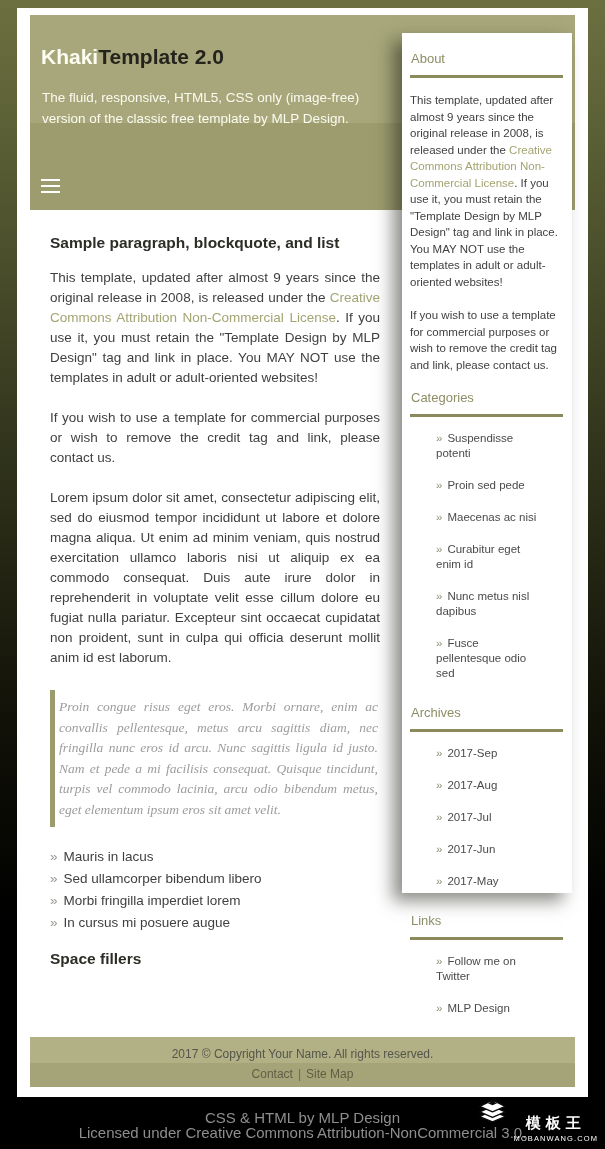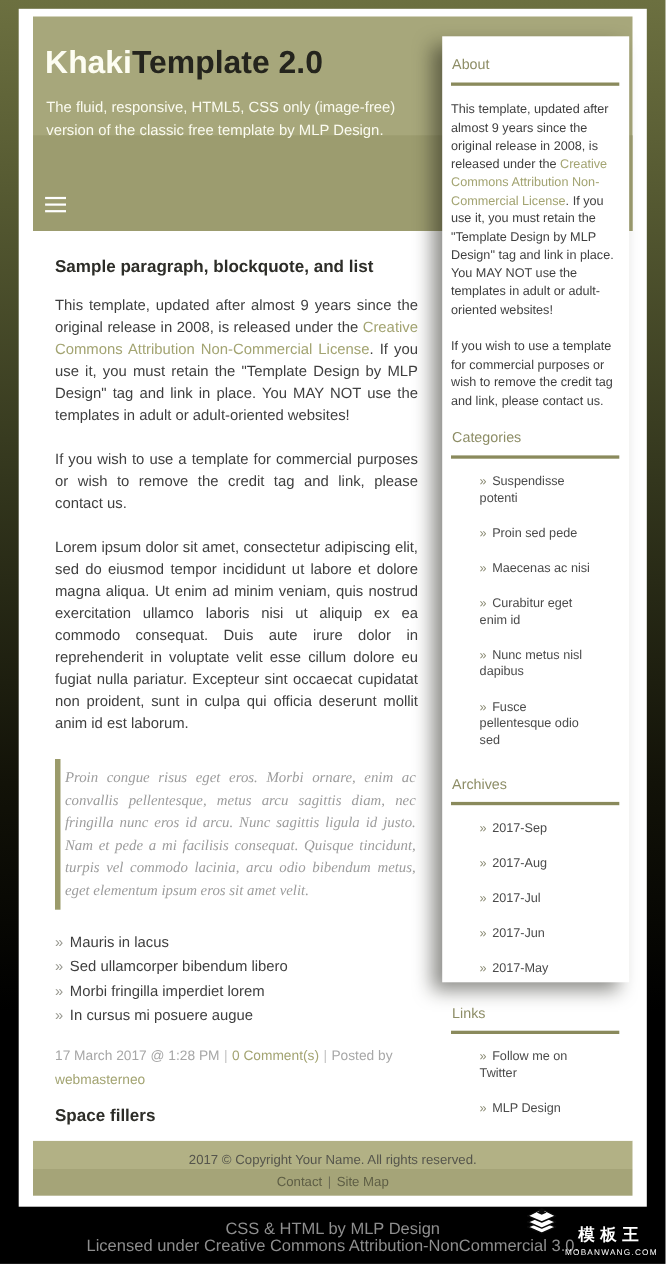--- a/index.html
+++ b/index.html
@@ -8,21 +8,21 @@
     width:605px; height:1149px; overflow:hidden; position:relative;
     font-family:"Liberation Sans", sans-serif;
     background:linear-gradient(180deg,#6c7040 0%, #565a32 15%, #33361d 38%, #121208 62%, #000 80%);
   }
   .page { position:relative; width:571px; margin:8px auto 0; background:#fff; padding:7px 13px 10px; }
 
   
   .header { position:relative; height:195px; background:#a7a77b; }
   .nav-band { position:absolute; left:0; right:0; bottom:0; height:87px; background:#9c9c6f; }
   .header-inner { position:relative; padding:25px 10px 0 11px; }
-  .site-title { margin:0; font-size:29px; font-weight:bold; line-height:34px; }
+  .site-title { margin:0; font-size:21px; font-weight:bold; line-height:34px; }
   .site-title .accent { color:#fdfdf2; }
   .site-title .rest { color:#24241d; }
   .tagline { margin:13px 0 0 1px; width:345px; font-size:13.5px; line-height:21px; color:#fbfbf0; }
   .hamburger { position:absolute; left:11px; bottom:17px; width:19px; cursor:pointer; }
   .hamburger .bar { height:2px; background:#fff; margin-bottom:4px; }
   .hamburger .bar:last-child { margin-bottom:0; }
 
   
   .content { position:relative; height:827px; overflow:hidden; background:#fff; }
   .main { width:363px; padding:24px 13px 0 20px; }
@@ -90,24 +90,20 @@
       <p><span>This template, updated after almost 9 years since the original release in 2008, is released under the </span><a class="khaki-link">Creative Commons Attribution Non-Commercial License</a><span>. If you use it, you must retain the "Template Design by MLP Design" tag and link in place. You MAY NOT use the templates in adult or adult-oriented websites!</span></p>
       <p>If you wish to use a template for commercial purposes or wish to remove the credit tag and link, please contact us.</p>
       <p>Lorem ipsum dolor sit amet, consectetur adipiscing elit, sed do eiusmod tempor incididunt ut labore et dolore magna aliqua. Ut enim ad minim veniam, quis nostrud exercitation ullamco laboris nisi ut aliquip ex ea commodo consequat. Duis aute irure dolor in reprehenderit in voluptate velit esse cillum dolore eu fugiat nulla pariatur. Excepteur sint occaecat cupidatat non proident, sunt in culpa qui officia deserunt mollit anim id est laborum.</p>
       <blockquote>Proin congue risus eget eros. Morbi ornare, enim ac convallis pellentesque, metus arcu sagittis diam, nec fringilla nunc eros id arcu. Nunc sagittis ligula id justo. Nam et pede a mi facilisis consequat. Quisque tincidunt, turpis vel commodo lacinia, arcu odio bibendum metus, eget elementum ipsum eros sit amet velit.</blockquote>
       <ul class="plain-list">
           <li><span class="bullet">»</span><span>Mauris in lacus</span></li>
           <li><span class="bullet">»</span><span>Sed ullamcorper bibendum libero</span></li>
           <li><span class="bullet">»</span><span>Morbi fringilla imperdiet lorem</span></li>
           <li><span class="bullet">»</span><span>In cursus mi posuere augue</span></li>
         </ul>
-      <div class="meta">
-        <span>17 March 2017 @ 1:28 PM</span><span class="sep">|</span><a>0 Comment(s)</a><span class="sep">|</span><span>Posted by</span>
-        <a>webmasterneo</a>
-      </div>
 
       <h2 class="post-title">Space fillers</h2>
 
     </div>
   </div>
 
   <div class="sidebar">
     <div class="sb-section">
       <h3 class="sb-heading">About</h3>
       <div class="sb-rule"></div>

